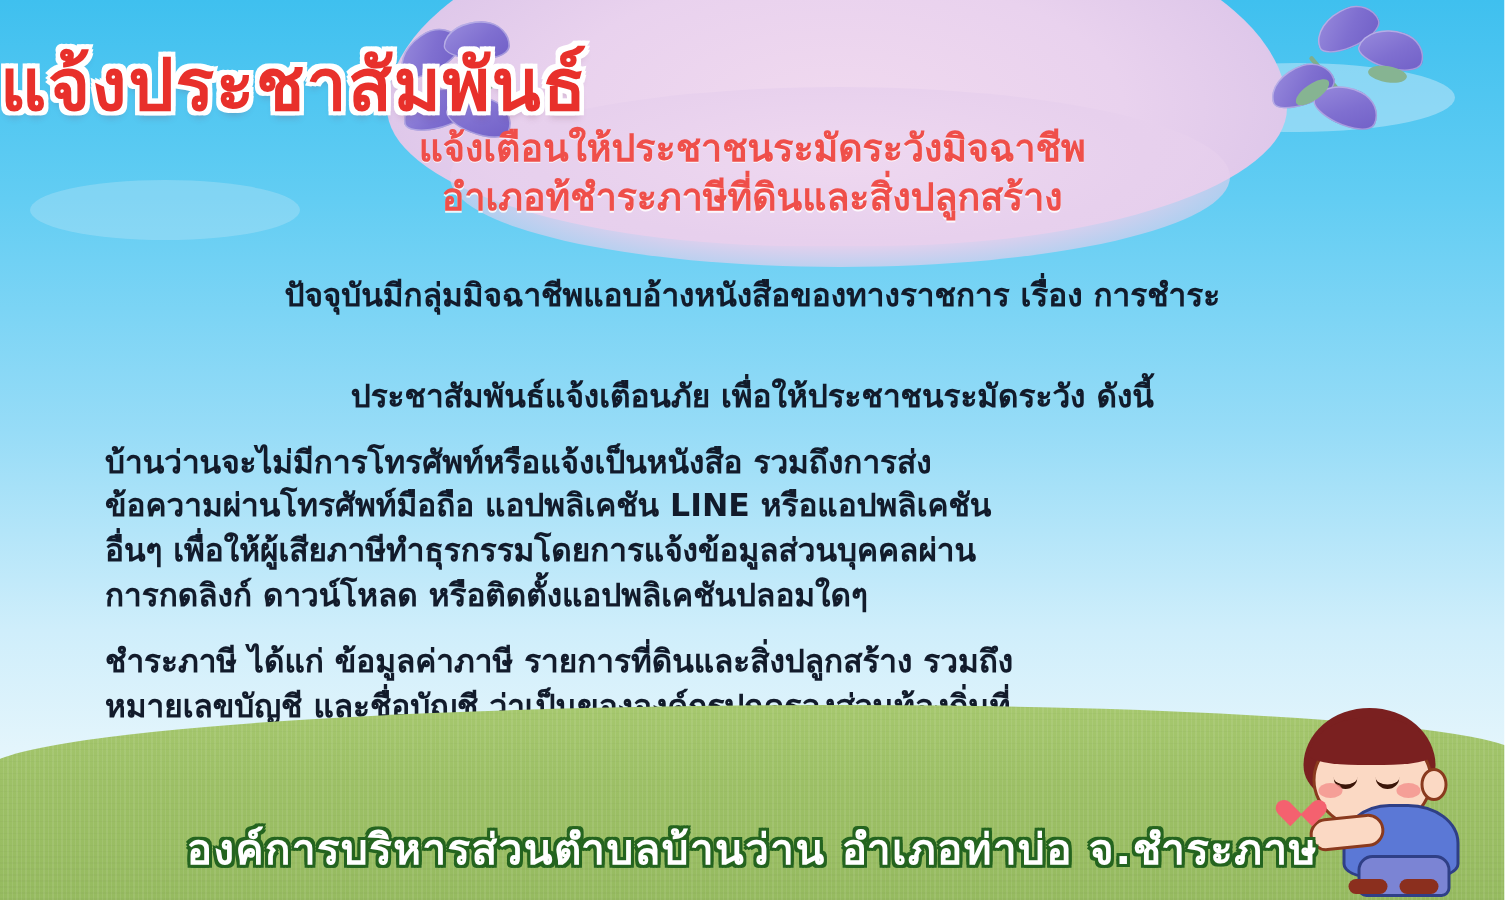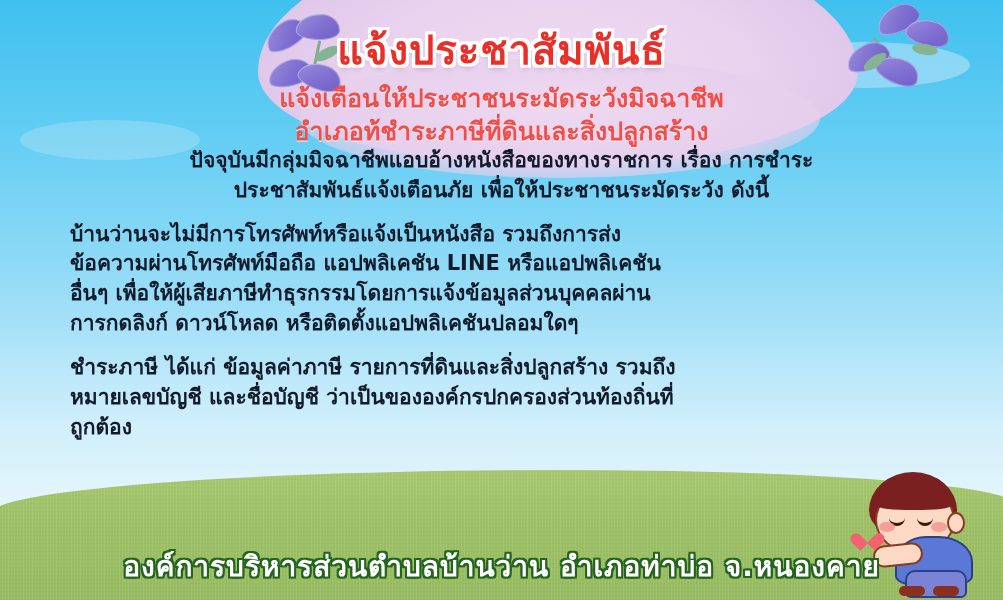--- a/index.html
+++ b/index.html
@@ -119,23 +119,23 @@
     width: 26px; height: 11px;
     background: #86b492;
     border-radius: 60% 40% 60% 40%;
   }
 
   
   .title {
     position: absolute;
     left: 0; right: 0;
     top: 18px;
-    text-align: center;
+    text-align: left;
     font-family: "DejaVu Sans", sans-serif;
-    font-size: 40px;
+    font-size: 48px;
     font-weight: bold;
     color: #e8302b;
     letter-spacing: 1px;
     text-shadow:
       -3px -3px 0 #ffffff,  3px -3px 0 #ffffff,
       -3px  3px 0 #ffffff,  3px  3px 0 #ffffff,
       -3px  0   0 #ffffff,  3px  0   0 #ffffff,
        0   -3px 0 #ffffff,  0    3px 0 #ffffff,
        0 4px 5px rgba(120,60,90,.28);
     white-space: nowrap;
@@ -164,21 +164,21 @@
     font-family: "DejaVu Sans", sans-serif;
     color: #121b2b;
     font-weight: bold;
     font-size: 21px;
     line-height: 1.42;
   }
   .para { margin-bottom: 14px; }
   .para.centered { text-align: center; }
   .para.justified { text-align: left; padding-left: 46px; padding-right: 26px; }
   .para .line { white-space: nowrap; }
-  .para.centered .line { text-align: center; }
+  .para.centered .line { text-align: center; margin-top: 37px; }
 
   
   .grass {
     position: absolute;
     left: -10px; right: -10px;
     bottom: 0;
     height: 130px;
     background:
       repeating-linear-gradient(90deg, rgba(255,255,255,.08) 0 1px, rgba(0,0,0,0) 1px 3px),
       linear-gradient(180deg, #a6c86e 0%, #9dc066 40%, #96bb60 100%);
@@ -378,15 +378,15 @@
     <div class="boy-cheek l"></div>
     <div class="boy-cheek r"></div>
     <div class="boy-body"></div>
     <div class="boy-legs"></div>
     <div class="boy-shoe l"></div>
     <div class="boy-shoe r"></div>
     <div class="boy-arm"></div>
     <div class="heart h1"></div>
   </div>
 
-  <div class="footer">องค์การบริหารส่วนตำบลบ้านว่าน อำเภอท่าบ่อ จ.หนองคาย</div>
+  <div class="footer">องค์การบริหารส่วนตำบลบ้านว่าน อำเภอท่าบ่อ จ.ชำระภาษ</div>
 
 </div>
 
 </body></html>

